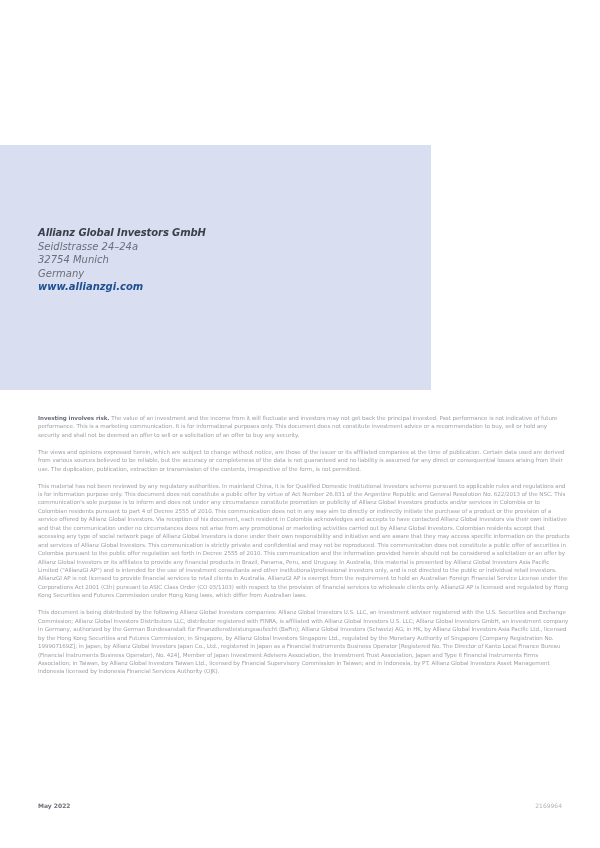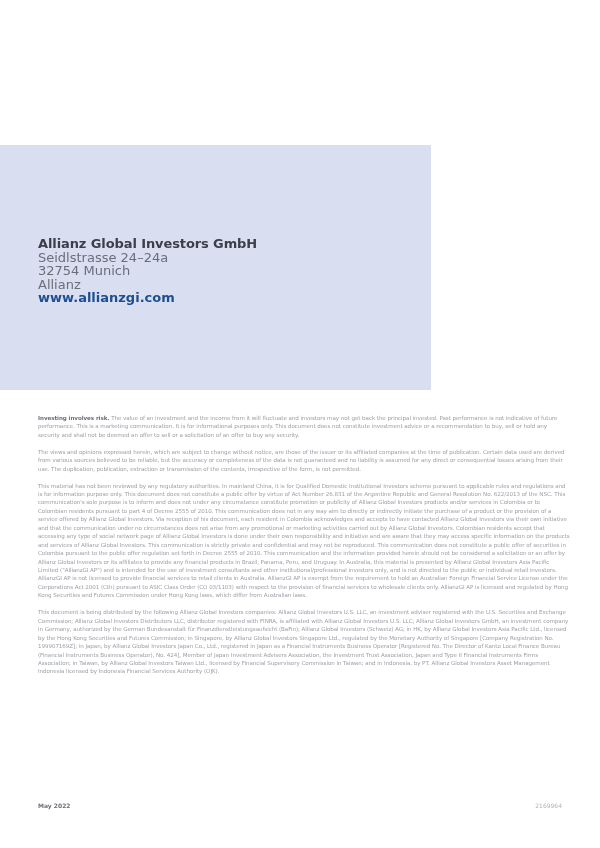--- a/index.html
+++ b/index.html
@@ -18,24 +18,25 @@
       position: absolute;
       left: 0;
       top: 145px;
       width: 431px;
       height: 245px;
       background: #d9dff1;
     }
     .contact-text {
       position: absolute;
       left: 38px;
-      top: 237px;
-      font-size: 13px;
+      top: 226px;
+      font-size: 10px;
       line-height: 13.6px;
       color: #6a6e79;
+      font-style: italic;
     }
     .contact-text .company {
       font-weight: bold;
       color: #3a3f4a;
       letter-spacing: -0.1px;
     }
     .contact-text .url {
       font-weight: bold;
       color: #1d4f91;
       display: block;
@@ -78,21 +79,21 @@
   </style>
 </head>
 <body>
 
 <div class="contact-box"></div>
 
 <div class="contact-text">
   <div class="company">Allianz Global Investors GmbH</div>
   <div>Seidlstrasse 24–24a</div>
   <div>32754 Munich</div>
-  <div>Allianz</div>
+  <div>Germany</div>
   <a class="url">www.allianzgi.com</a>
 </div>
 
 <div class="disclaimer">
   <p><span class="lead">Investing involves risk.</span><span> The value of an investment and the income from it will fluctuate and investors may not get back the principal invested. Past performance is not indicative of future performance. This is a marketing communication. It is for informational purposes only. This document does not constitute investment advice or a recommendation to buy, sell or hold any security and shall not be deemed an offer to sell or a solicitation of an offer to buy any security.</span></p>
   <p>The views and opinions expressed herein, which are subject to change without notice, are those of the issuer or its affiliated companies at the time of publication. Certain data used are derived from various sources believed to be reliable, but the accuracy or completeness of the data is not guaranteed and no liability is assumed for any direct or consequential losses arising from their use. The duplication, publication, extraction or transmission of the contents, irrespective of the form, is not permitted.</p>
   <p>This material has not been reviewed by any regulatory authorities. In mainland China, it is for Qualified Domestic Institutional Investors scheme pursuant to applicable rules and regulations and is for information purpose only. This document does not constitute a public offer by virtue of Act Number 26.831 of the Argentine Republic and General Resolution No. 622/2013 of the NSC. This communication's sole purpose is to inform and does not under any circumstance constitute promotion or publicity of Allianz Global Investors products and/or services in Colombia or to Colombian residents pursuant to part 4 of Decree 2555 of 2010. This communication does not in any way aim to directly or indirectly initiate the purchase of a product or the provision of a service offered by Allianz Global Investors. Via reception of his document, each resident in Colombia acknowledges and accepts to have contacted Allianz Global Investors via their own initiative and that the communication under no circumstances does not arise from any promotional or marketing activities carried out by Allianz Global Investors. Colombian residents accept that accessing any type of social network page of Allianz Global Investors is done under their own responsibility and initiative and are aware that they may access specific information on the products and services of Allianz Global Investors. This communication is strictly private and confidential and may not be reproduced. This communication does not constitute a public offer of securities in Colombia pursuant to the public offer regulation set forth in Decree 2555 of 2010. This communication and the information provided herein should not be considered a solicitation or an offer by Allianz Global Investors or its affiliates to provide any financial products in Brazil, Panama, Peru, and Uruguay. In Australia, this material is presented by Allianz Global Investors Asia Pacific Limited ("AllianzGI AP") and is intended for the use of investment consultants and other institutional/professional investors only, and is not directed to the public or individual retail investors. AllianzGI AP is not licensed to provide financial services to retail clients in Australia. AllianzGI AP is exempt from the requirement to hold an Australian Foreign Financial Service License under the Corporations Act 2001 (Cth) pursuant to ASIC Class Order (CO 03/1103) with respect to the provision of financial services to wholesale clients only. AllianzGI AP is licensed and regulated by Hong Kong Securities and Futures Commission under Hong Kong laws, which differ from Australian laws.</p>
   <p>This document is being distributed by the following Allianz Global Investors companies: Allianz Global Investors U.S. LLC, an investment adviser registered with the U.S. Securities and Exchange Commission; Allianz Global Investors Distributors LLC, distributor registered with FINRA, is affiliated with Allianz Global Investors U.S. LLC; Allianz Global Investors GmbH, an investment company in Germany, authorized by the German Bundesanstalt für Finanzdienstleistungsaufsicht (BaFin); Allianz Global Investors (Schweiz) AG; in HK, by Allianz Global Investors Asia Pacific Ltd., licensed by the Hong Kong Securities and Futures Commission; in Singapore, by Allianz Global Investors Singapore Ltd., regulated by the Monetary Authority of Singapore [Company Registration No. 199907169Z]; in Japan, by Allianz Global Investors Japan Co., Ltd., registered in Japan as a Financial Instruments Business Operator [Registered No. The Director of Kanto Local Finance Bureau (Financial Instruments Business Operator), No. 424], Member of Japan Investment Advisers Association, the Investment Trust Association, Japan and Type II Financial Instruments Firms Association; in Taiwan, by Allianz Global Investors Taiwan Ltd., licensed by Financial Supervisory Commission in Taiwan; and in Indonesia, by PT. Allianz Global Investors Asset Management Indonesia licensed by Indonesia Financial Services Authority (OJK).</p>
 </div>
 

